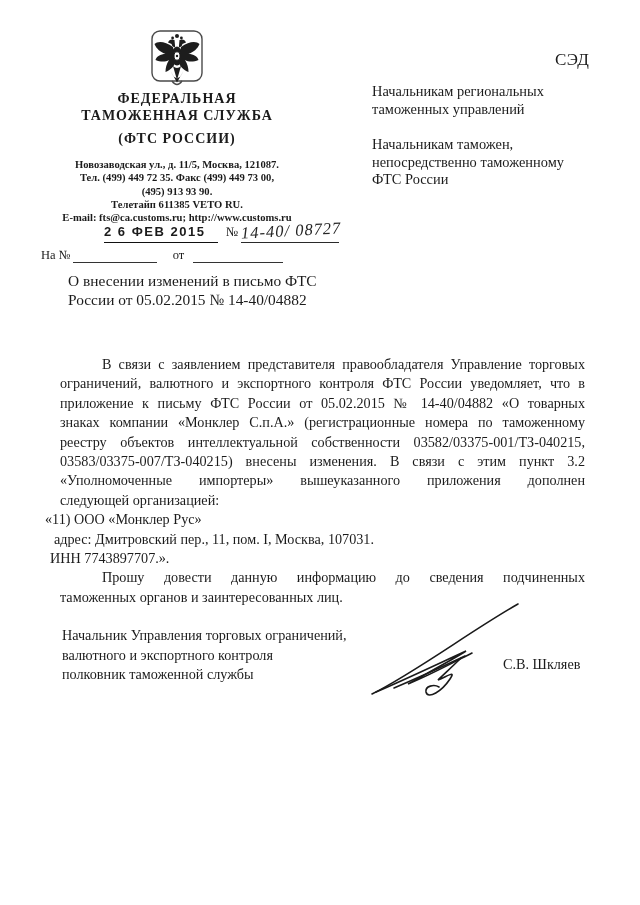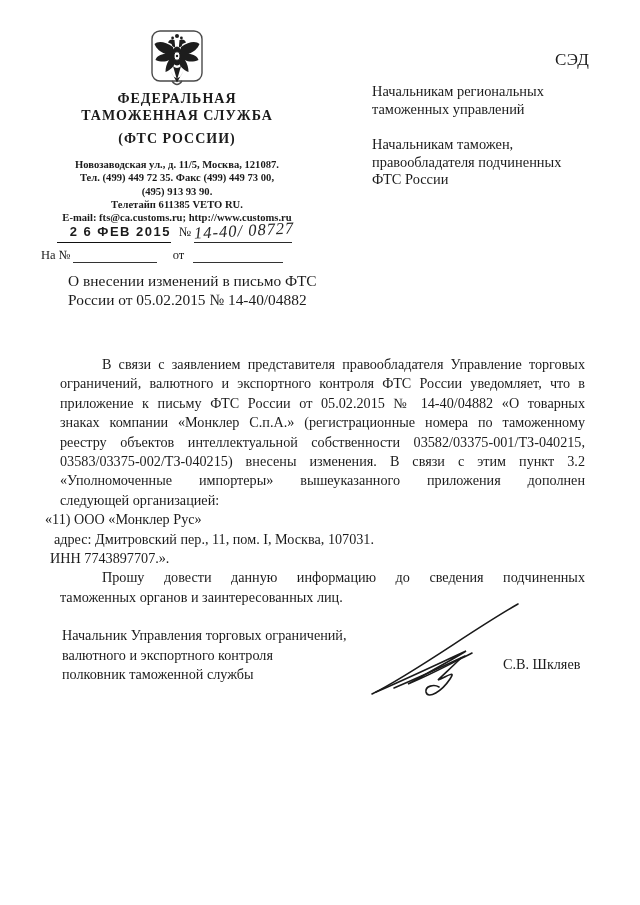--- a/index.html
+++ b/index.html
@@ -11,23 +11,23 @@
   
   .lh{position:absolute;left:40px;top:30px;width:274px;text-align:center;}
   .emblem{width:54px;margin:0 auto;height:60px;}
   .org{font-weight:bold;font-size:14px;line-height:17px;letter-spacing:1px;}
   .org-abbr{font-weight:bold;font-size:14px;letter-spacing:1px;margin-top:7px;}
   .addr{font-weight:bold;font-size:10.6px;line-height:13.3px;margin-top:11px;}
   .addr .ln{white-space:nowrap;}
   
   .date-row{position:absolute;left:57px;top:222px;display:flex;align-items:flex-end;}
   .stamp-cell{
-    display:inline-block;width:114px;text-align:right;border-bottom:1.6px solid #111;
+    display:inline-block;width:114px;text-align:left;border-bottom:1.6px solid #111;
     font-family:"Liberation Sans","DejaVu Sans",sans-serif;font-weight:bold;
-    font-size:13px;letter-spacing:1.5px;padding-bottom:3px;white-space:nowrap;
+    font-size:13px;letter-spacing:1.5px;padding-bottom:3px;white-space:nowrap;margin-left:47px;
   }
   .num-sign{font-size:13px;margin:0 3px 3px 8px;}
   .hand-cell{
     display:inline-block;width:98px;text-align:center;border-bottom:1.6px solid #2a2a2a;
     font-style:italic;font-size:16.5px;letter-spacing:1px;color:#262626;
     transform-origin:left bottom;padding-bottom:0px;white-space:nowrap;
   }
   .hand-cell span{display:inline-block;transform:rotate(-3deg) translateY(-1px);}
   .na-row{position:absolute;left:41px;top:248px;display:flex;align-items:flex-end;font-size:12.5px;}
   .uline{display:inline-block;border-bottom:1.3px solid #333;height:12px;}
@@ -112,32 +112,32 @@
       <div class="ln">России от 05.02.2015 № 14-40/04882</div>
     </div>
 
   <div class="sed">СЭД</div>
   <div class="addressee-1">
       <div class="ln">Начальникам региональных</div>
       <div class="ln">таможенных управлений</div>
     </div>
   <div class="addressee-2">
       <div class="ln">Начальникам таможен,</div>
-      <div class="ln">правообладателя подчиненных</div>
+      <div class="ln">непосредственно таможенному</div>
       <div class="ln">ФТС России</div>
     </div>
 
   <div class="body-text">
     <div class="jlines indent-first">
         <div class="ln">В связи с заявлением представителя правообладателя Управление торговых</div>
         <div class="ln">ограничений, валютного и экспортного контроля ФТС России уведомляет, что в</div>
         <div class="ln">приложение к письму ФТС России от 05.02.2015 № 14-40/04882 «О товарных</div>
         <div class="ln">знаках компании «Монклер С.п.А.» (регистрационные номера по таможенному</div>
         <div class="ln">реестру объектов интеллектуальной собственности 03582/03375-001/ТЗ-040215,</div>
-        <div class="ln">03583/03375-002/ТЗ-040215) внесены изменения. В связи с этим пункт 3.2</div>
+        <div class="ln">03583/03375-007/ТЗ-040215) внесены изменения. В связи с этим пункт 3.2</div>
         <div class="ln">«Уполномоченные импортеры» вышеуказанного приложения дополнен</div>
         <div class="ln">следующей организацией:</div>
       </div>
     <div class="insert">
         <div class="ln">«11)  ООО «Монклер Рус»</div>
         <div class="ln">адрес: Дмитровский пер., 11, пом. I, Москва, 107031.</div>
         <div class="ln">ИНН 7743897707.».</div>
       </div>
     <div class="jlines indent-first">
         <div class="ln">Прошу довести данную информацию до сведения подчиненных</div>

